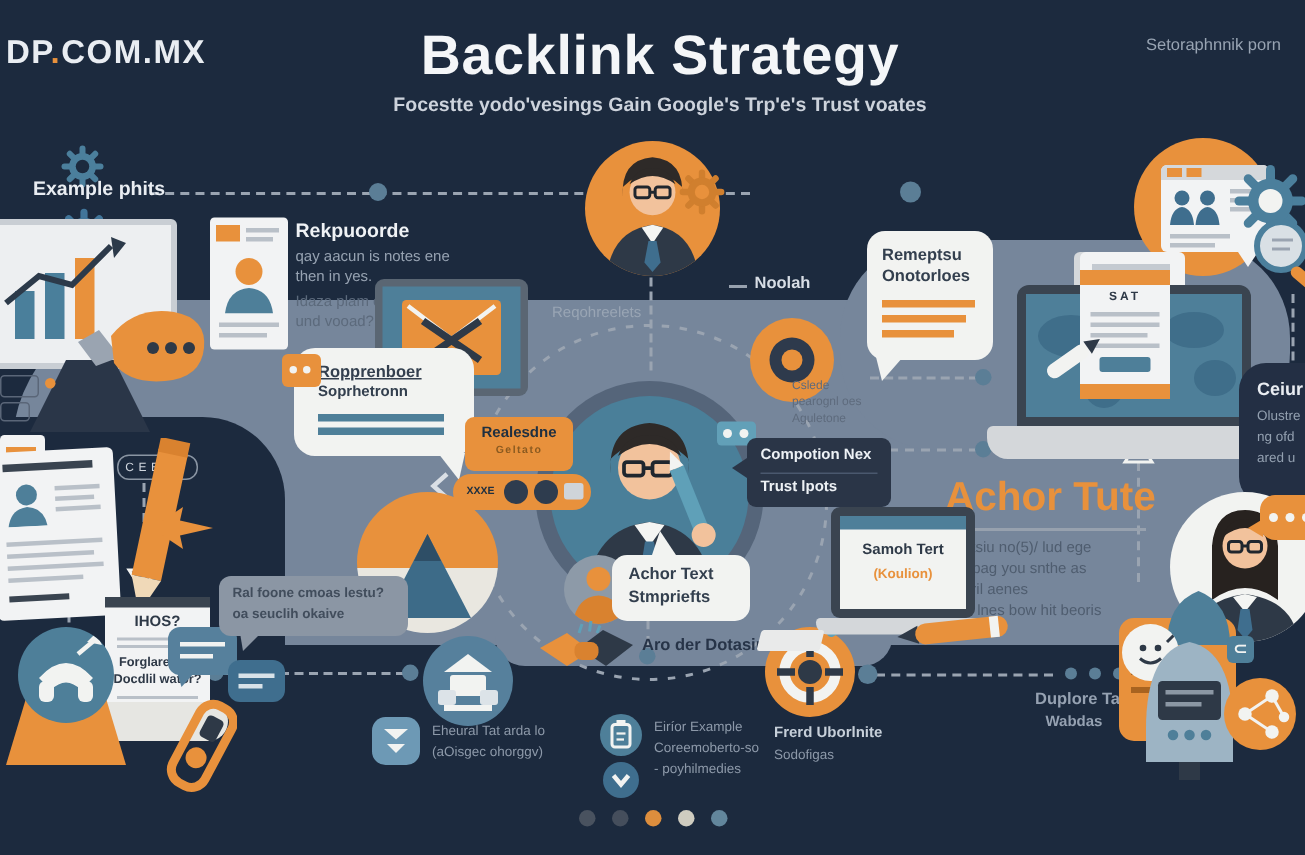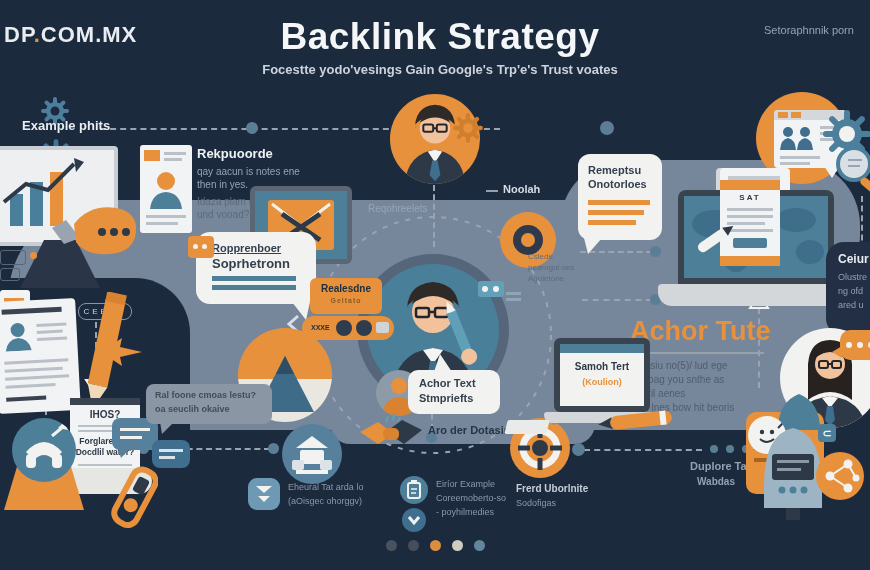--- a/index.html
+++ b/index.html
@@ -230,21 +230,21 @@
     <svg class="abs" style="left:18px;top:14px;" width="66" height="50" viewBox="0 0 66 50">
       <rect x="0" y="0" width="66" height="50" rx="3" fill="#E8913C"></rect>
       <path d="M4 4 L33 26 L62 4" fill="none" stroke="#F2F3F1" stroke-width="3"></path>
       <path d="M14 14 L52 40 M52 14 L14 40" stroke="#2E3947" stroke-width="5"></path>
     </svg>
   </div>
   <div class="abs" style="left:288px;top:264px;width:24px;height:14px;background:#C9CED4;"></div>
 
   <div class="abs" style="left:196px;top:232px;width:120px;height:72px;background:#F2F3F1;border-radius:14px;">
     <div class="abs nowrap" style="left:16px;top:10px;font-size:11px;font-weight:bold;color:#333F4E;text-decoration:underline;">Ropprenboer</div>
-    <div class="abs nowrap" style="left:16px;top:24px;font-size:13px;font-weight:bold;color:#333F4E;">Soprhetronn</div>
+    <div class="abs nowrap" style="left:16px;top:24px;font-size:10px;font-weight:bold;color:#333F4E;">Soprhetronn</div>
     <div class="abs" style="left:16px;top:44px;width:84px;height:5px;background:#4E7F99;"></div>
     <div class="abs" style="left:16px;top:53px;width:84px;height:5px;background:#4E7F99;"></div>
     <div class="abs" style="left:96px;top:70px;width:0;height:0;border-left:14px solid transparent;border-right:4px solid transparent;border-top:18px solid #F2F3F1;"></div>
   </div>
   <div class="abs" style="left:188px;top:236px;width:26px;height:22px;background:#E8913C;border-radius:4px;">
     <div class="abs" style="left:5px;top:8px;width:5px;height:5px;border-radius:50%;background:#F2F3F1;"></div>
     <div class="abs" style="left:14px;top:8px;width:5px;height:5px;border-radius:50%;background:#F2F3F1;"></div>
   </div>
 
   <div class="abs ctr" style="left:78px;top:303px;width:52px;height:15px;border:1px solid #8A95A3;border-radius:8px;font-size:8px;letter-spacing:3px;color:#D0D6DE;line-height:15px;">CEEBO</div>
@@ -326,20 +326,26 @@
   </svg>
 
   <div class="abs" style="left:500px;top:212px;width:56px;height:56px;border-radius:50%;background:#E8913C;">
     <div class="abs" style="left:13px;top:13px;width:30px;height:30px;border-radius:50%;background:#2E3A4C;"></div>
     <div class="abs" style="left:21px;top:21px;width:14px;height:14px;border-radius:50%;background:#E8913C;"></div>
   </div>
   <div class="abs nowrap" style="left:528px;top:252px;font-size:8px;color:#5E6B7D;">Cslede</div>
   <div class="abs nowrap" style="left:528px;top:263px;font-size:8px;color:#5E6B7D;">pearognl oes</div>
   <div class="abs nowrap" style="left:528px;top:274px;font-size:8px;color:#5E6B7D;">Aguletone</div>
 
+  <div class="abs" style="left:498px;top:292px;width:96px;height:46px;background:#2A3547;border-radius:6px;">
+    <div class="abs" style="left:-10px;top:12px;width:0;height:0;border-top:8px solid transparent;border-bottom:8px solid transparent;border-right:12px solid #2A3547;"></div>
+    <div class="abs nowrap" style="left:9px;top:6px;font-size:10px;font-weight:bold;color:#EDF1F5;">Compotion Nex</div>
+    <div class="abs" style="left:9px;top:23px;width:78px;height:1px;background:#4A586E;"></div>
+    <div class="abs nowrap" style="left:9px;top:27px;font-size:10px;font-weight:bold;color:#EDF1F5;">Trust lpots</div>
+  </div>
 
   <svg class="abs" style="left:104px;top:336px;" width="38" height="32">
     <polygon points="0,14 18,2 16,11 38,16 16,21 18,30 0,18" fill="#E8913C"></polygon>
   </svg>
 
   <div class="abs" style="left:238px;top:328px;width:94px;height:94px;border-radius:50%;background:linear-gradient(180deg,#E8913C 54%,#E9E7E0 54%);overflow:hidden;">
     <svg width="94" height="94">
       <polygon points="47,28 76,84 18,84" fill="#3D6B88"></polygon>
       <polygon points="47,28 56,46 38,46" fill="#2E4E66"></polygon>
     </svg>

